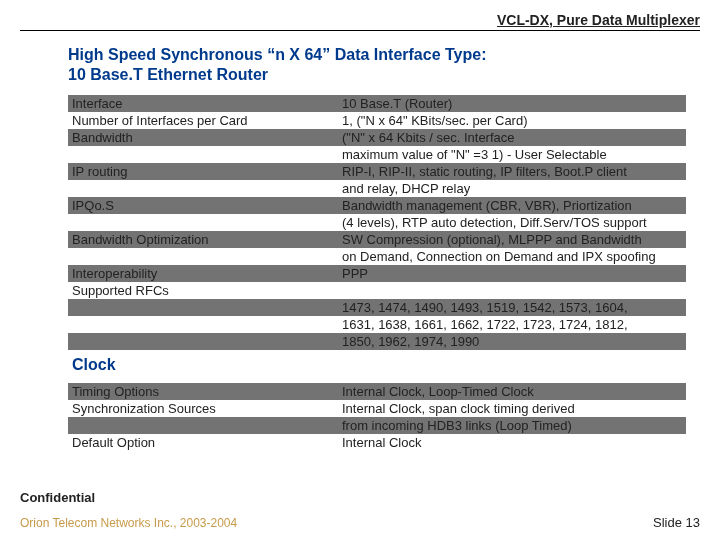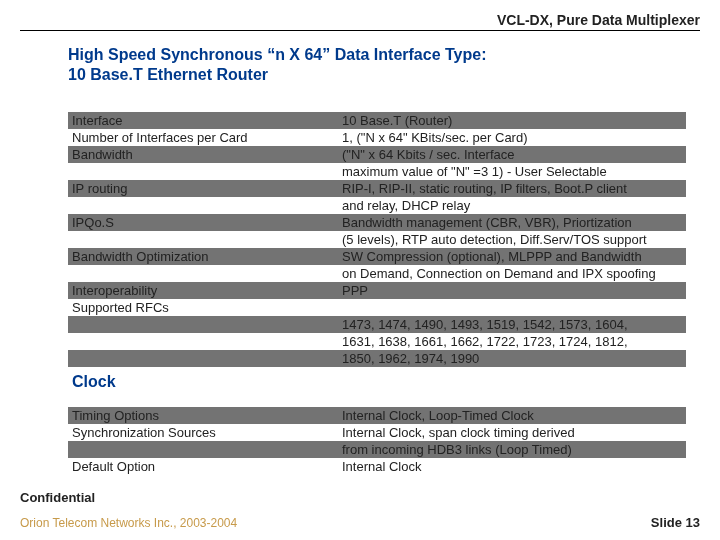--- a/index.html
+++ b/index.html
@@ -9,62 +9,63 @@
     background: #fff;
     font-family: Arial, sans-serif;
     font-size: 13px;
     color: #222;
     position: relative;
     padding: 12px 20px 0 20px;
   }
   .header {
     text-align: right;
     font-weight: bold;
+    text-decoration: underline;
     border-bottom: 1.5px solid #000;
     padding-bottom: 2px;
     margin-bottom: 14px;
     font-size: 14px;
   }
   .title {
     color: #003a8c;
     font-weight: bold;
     font-size: 16px;
     margin-left: 48px;
-    margin-bottom: 27px;
+    margin-bottom: 10px;
     line-height: 1.25;
   }
   .block {
     margin-left: 48px;
     width: 618px;
   }
   .row { display: flex; }
   .row.shade { background: #737373; }
   .k { width: 270px; padding: 1px 4px; }
   .v { flex: 1; padding: 1px 4px; }
   .section {
     color: #003a8c;
     font-weight: bold;
     font-size: 16px;
-    padding: 6px 4px 16px 4px;
+    padding: 6px 4px 9px 4px;
   }
   .footer {
     position: absolute;
     bottom: 10px;
     left: 20px;
     right: 20px;
   }
   .conf {
     text-align: left;
     font-weight: bold;
     font-size: 13px;
     margin-bottom: 10px;
   }
   .botrow { display: flex; justify-content: space-between; align-items: flex-end; gap: 48px; }
   .company { color: #c79a4a; font-size: 12px; }
-  .slide { font-weight: bold; font-size: 13px; text-align: center; }
+  .slide { font-weight: normal; font-size: 13px; text-align: center; }
 </style>
 </head>
 <body>
 
 <div class="header">VCL-DX, Pure Data Multiplexer</div>
 
 <div class="title">
   <span>High Speed Synchronous  “n X 64” Data Interface Type:</span><br>
   <span>10 Base.T Ethernet Router</span>
 </div>
@@ -93,21 +94,21 @@
   <div class="row">
     <div class="k"></div>
     <div class="v">and relay, DHCP relay</div>
   </div>
   <div class="row shade">
     <div class="k">IPQo.S</div>
     <div class="v">Bandwidth management (CBR, VBR), Priortization</div>
   </div>
   <div class="row">
     <div class="k"></div>
-    <div class="v">(5 levels), RTP auto detection, Diff.Serv/TOS support</div>
+    <div class="v">(4 levels), RTP auto detection, Diff.Serv/TOS support</div>
   </div>
   <div class="row shade">
     <div class="k">Bandwidth Optimization</div>
     <div class="v">SW Compression (optional), MLPPP and Bandwidth</div>
   </div>
   <div class="row">
     <div class="k"></div>
     <div class="v">on Demand, Connection on Demand and IPX spoofing</div>
   </div>
   <div class="row shade">

